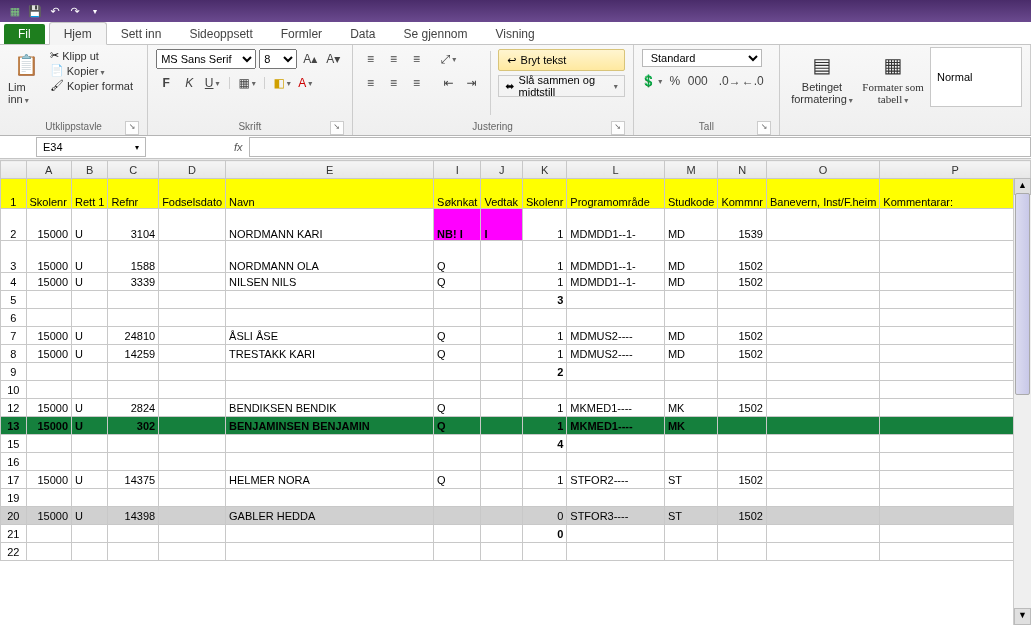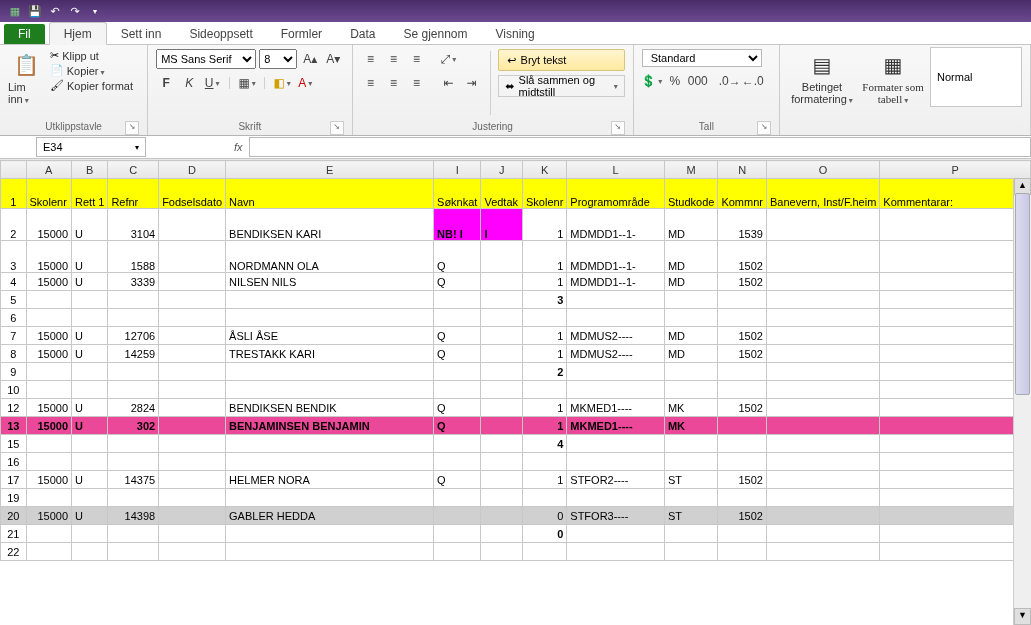--- a/index.html
+++ b/index.html
@@ -46,21 +46,21 @@
   .grid { border-collapse:collapse; table-layout:fixed; font-family: "MS Sans Serif", Tahoma, sans-serif; font-size:11px;}
   .grid th, .grid td { border:1px solid #c8c8c8; height:18px; box-sizing:border-box; padding:0 3px; overflow:hidden; white-space:nowrap;}
   .grid th { background:linear-gradient(#f5f5f5,#e6e6e6); font-weight:normal; color:#333; text-align:center; font-size:11px;}
   .rowhdr { background:linear-gradient(#f5f5f5,#e6e6e6); text-align:center; width:28px;}
   .corner { background:#eee;}
   .hdr-row td { background:#ffff00; font-weight:normal; vertical-align:bottom;}
   .data td { background:#fff; }
   .num { text-align:right;}
   .tall td{ height:32px; vertical-align:bottom;}
   .greyrow td { background:#d0d0d0;}
-  .redrow td { background:#ec4899; font-weight:bold;}
+  .redrow td { background:#15803d; font-weight:bold;}
   .boldrow td { font-weight:bold;}
   .nb-cell { background:#ff00ff !important; font-weight:bold;}
   .blue-cell { background:#2040ff !important; color:#fff; font-weight:bold;}
   .headers-tall td{ height:30px; vertical-align:bottom;}
   .scrollbar { position:absolute; right:0; top:18px; bottom:0; width:17px; background:#efefef; border-left:1px solid #ccc;}
   .scroll-thumb{ position:absolute; left:1px; right:1px; top:15px; height:200px; background:linear-gradient(90deg,#dcdcf0,#c8c8e8); border:1px solid #aaa; border-radius:2px;}
   .scroll-arrow{position:absolute; left:0; right:0; height:15px; background:#e0e0e0; border:1px solid #bbb; text-align:center; font-size:9px; line-height:13px;}
 </style>
 </head>
 <body>
@@ -252,21 +252,21 @@
           <td>Kommnr</td>
           <td>Banevern, Inst/F.heim</td>
           <td>Kommentarar:</td>
         </tr>
         <tr class="data tall ">
           <td class="rowhdr">2</td>
           <td class=" num" style="">15000</td>
           <td class="" style="">U</td>
           <td class=" num" style="">3104</td>
           <td class="" style=""></td>
-          <td class="" style="">BENDIKSEN KARI</td>
+          <td class="" style="">NORDMANN KARI</td>
           <td class=" nb-cell" style="">NB! I</td>
           <td class=" nb-cell" style="">I</td>
           <td class=" num" style="">1</td>
           <td class="" style="">MDMDD1--1-</td>
           <td class="" style="">MD</td>
           <td class=" num" style="">1539</td>
           <td class="" style=""></td>
           <td class="" style=""></td>
         </tr>
         <tr class="data tall ">
@@ -330,21 +330,21 @@
           <td class="" style=""></td>
           <td class="" style=""></td>
           <td class=" num" style=""></td>
           <td class="" style=""></td>
           <td class="" style=""></td>
         </tr>
         <tr class="data  ">
           <td class="rowhdr">7</td>
           <td class=" num" style="">15000</td>
           <td class="" style="">U</td>
-          <td class=" num" style="">12706</td>
+          <td class=" num" style="">24810</td>
           <td class="" style=""></td>
           <td class="" style="">ÅSLI ÅSE</td>
           <td class="" style="">Q</td>
           <td class="" style=""></td>
           <td class=" num" style="">1</td>
           <td class="" style="">MDMUS2----</td>
           <td class="" style="">MD</td>
           <td class=" num" style="">1502</td>
           <td class="" style=""></td>
           <td class="" style=""></td>

